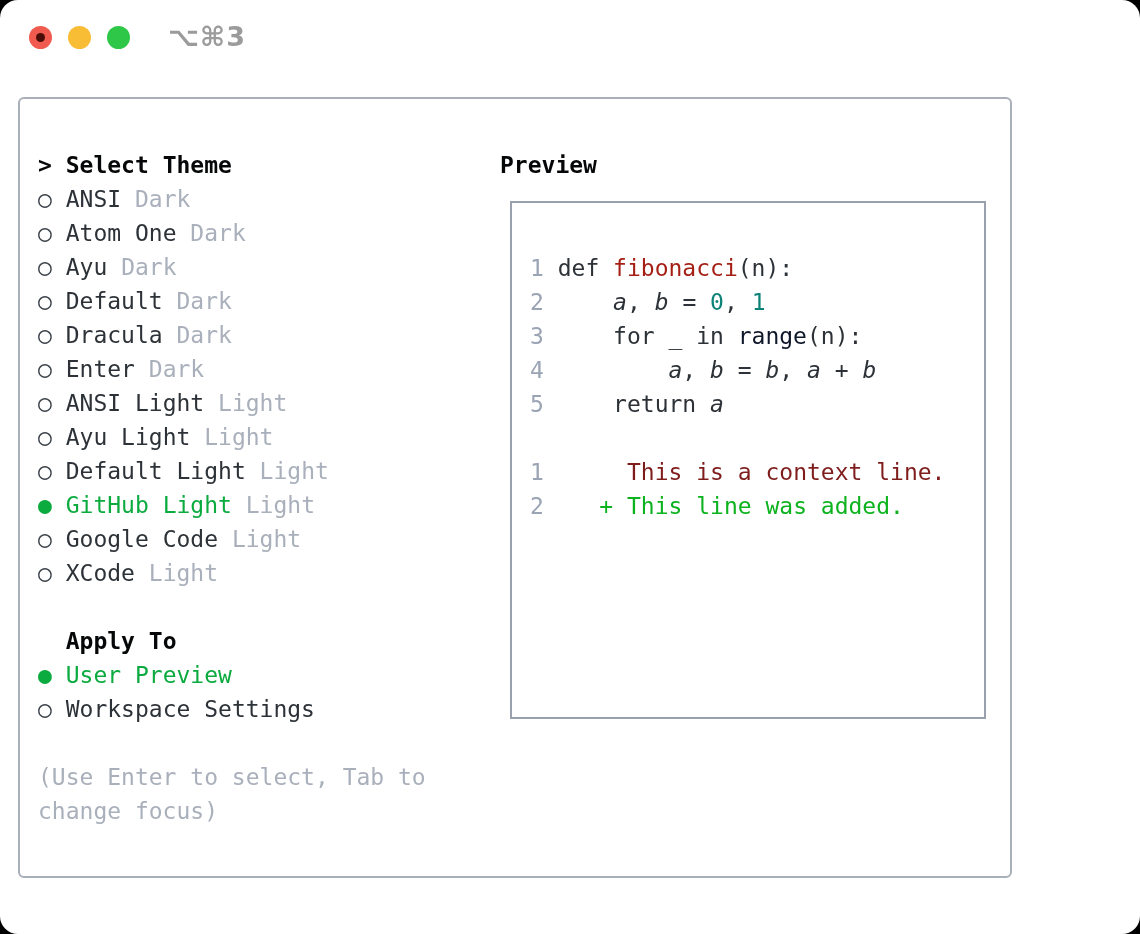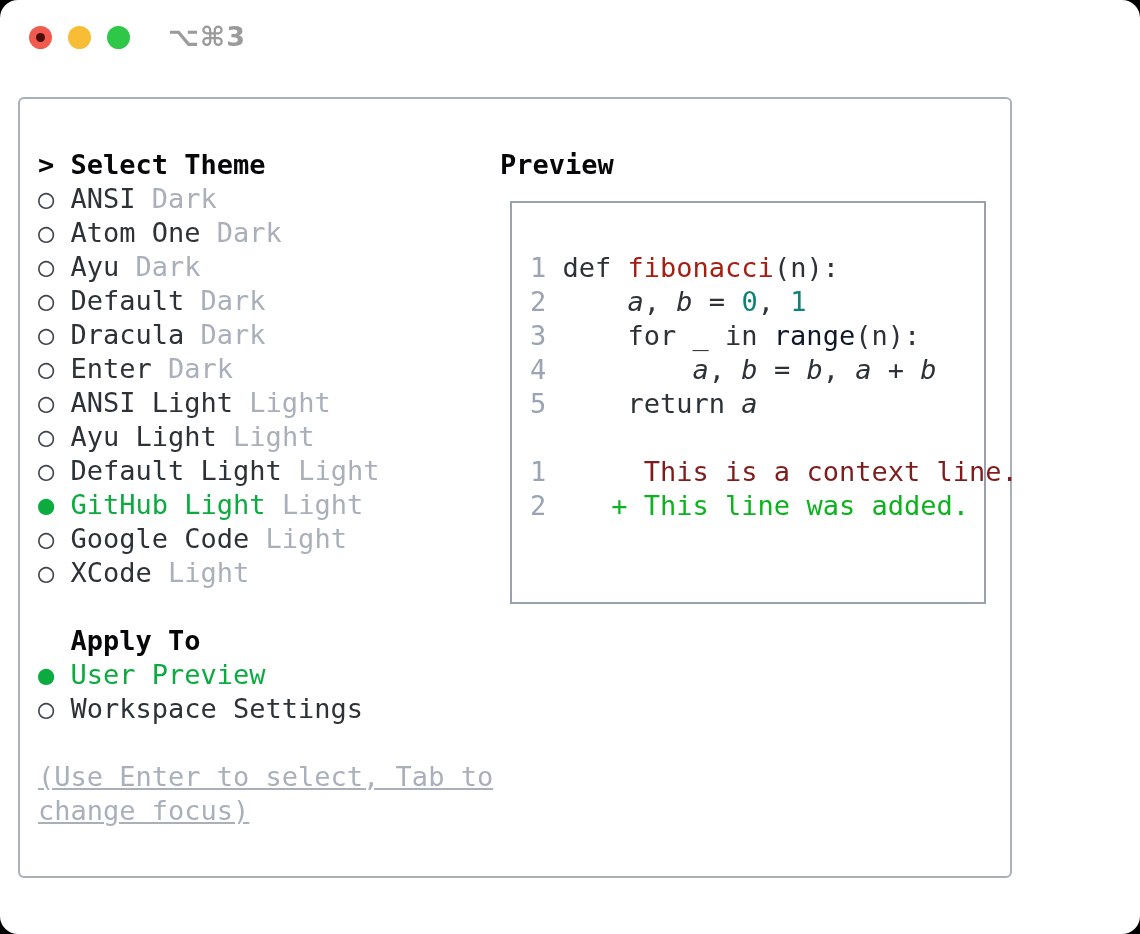--- a/index.html
+++ b/index.html
@@ -30,37 +30,37 @@
   }
   
   .panel{
     position:absolute;left:18px;top:97px;width:994px;height:781px;
     box-sizing:border-box;border:2px solid #a9b0ba;border-radius:6px;
     background:#fff;
   }
   .col-left{position:absolute;left:18px;top:49px;}
   .col-right{position:absolute;left:480px;top:49px;}
   .row{
-    white-space:pre;font-size:27px;line-height:34px;height:34px;
+    white-space:pre;font-size:23px;line-height:34px;height:34px;
     color:#2c3237;
   }
   .row.blank{height:34px;}
   .heading{font-weight:bold;color:#050708;}
   .marker{color:#3f464e;}
   .marker.sel{color:#0cab40;}
   .marker.prompt{color:#050708;font-weight:bold;}
   .theme-name{color:#2c3237;}
   .theme-name.sel{color:#0cab40;text-align:right;}
   .variant{color:#a9b0bb;}
   .opt-label{color:#2c3237;}
   .opt-label.sel{color:#0cab40;}
-  .hint{color:#a9b0bb;text-decoration:underline;}
+  .hint{color:#a9b0bb;}
   
   .preview-box{
-    position:absolute;left:490px;top:102px;width:476px;height:403px;
+    position:absolute;left:490px;top:102px;width:476px;height:518px;
     box-sizing:border-box;border:2px solid #98a1ad;background:#fff;
   }
   .preview-inner{position:absolute;left:18px;top:48px;}
   .lnum{color:#9aa4b4;}
   .tok-plain{color:#2c3237;}
   .tok-func{color:#a51f15;}
   .tok-num{color:#0d8278;}
   .tok-builtin{color:#0f172a;}
   .tok-var{color:#2c3237;font-style:italic;}
   .diff-context{color:#7f1d1d;text-align:right;}

